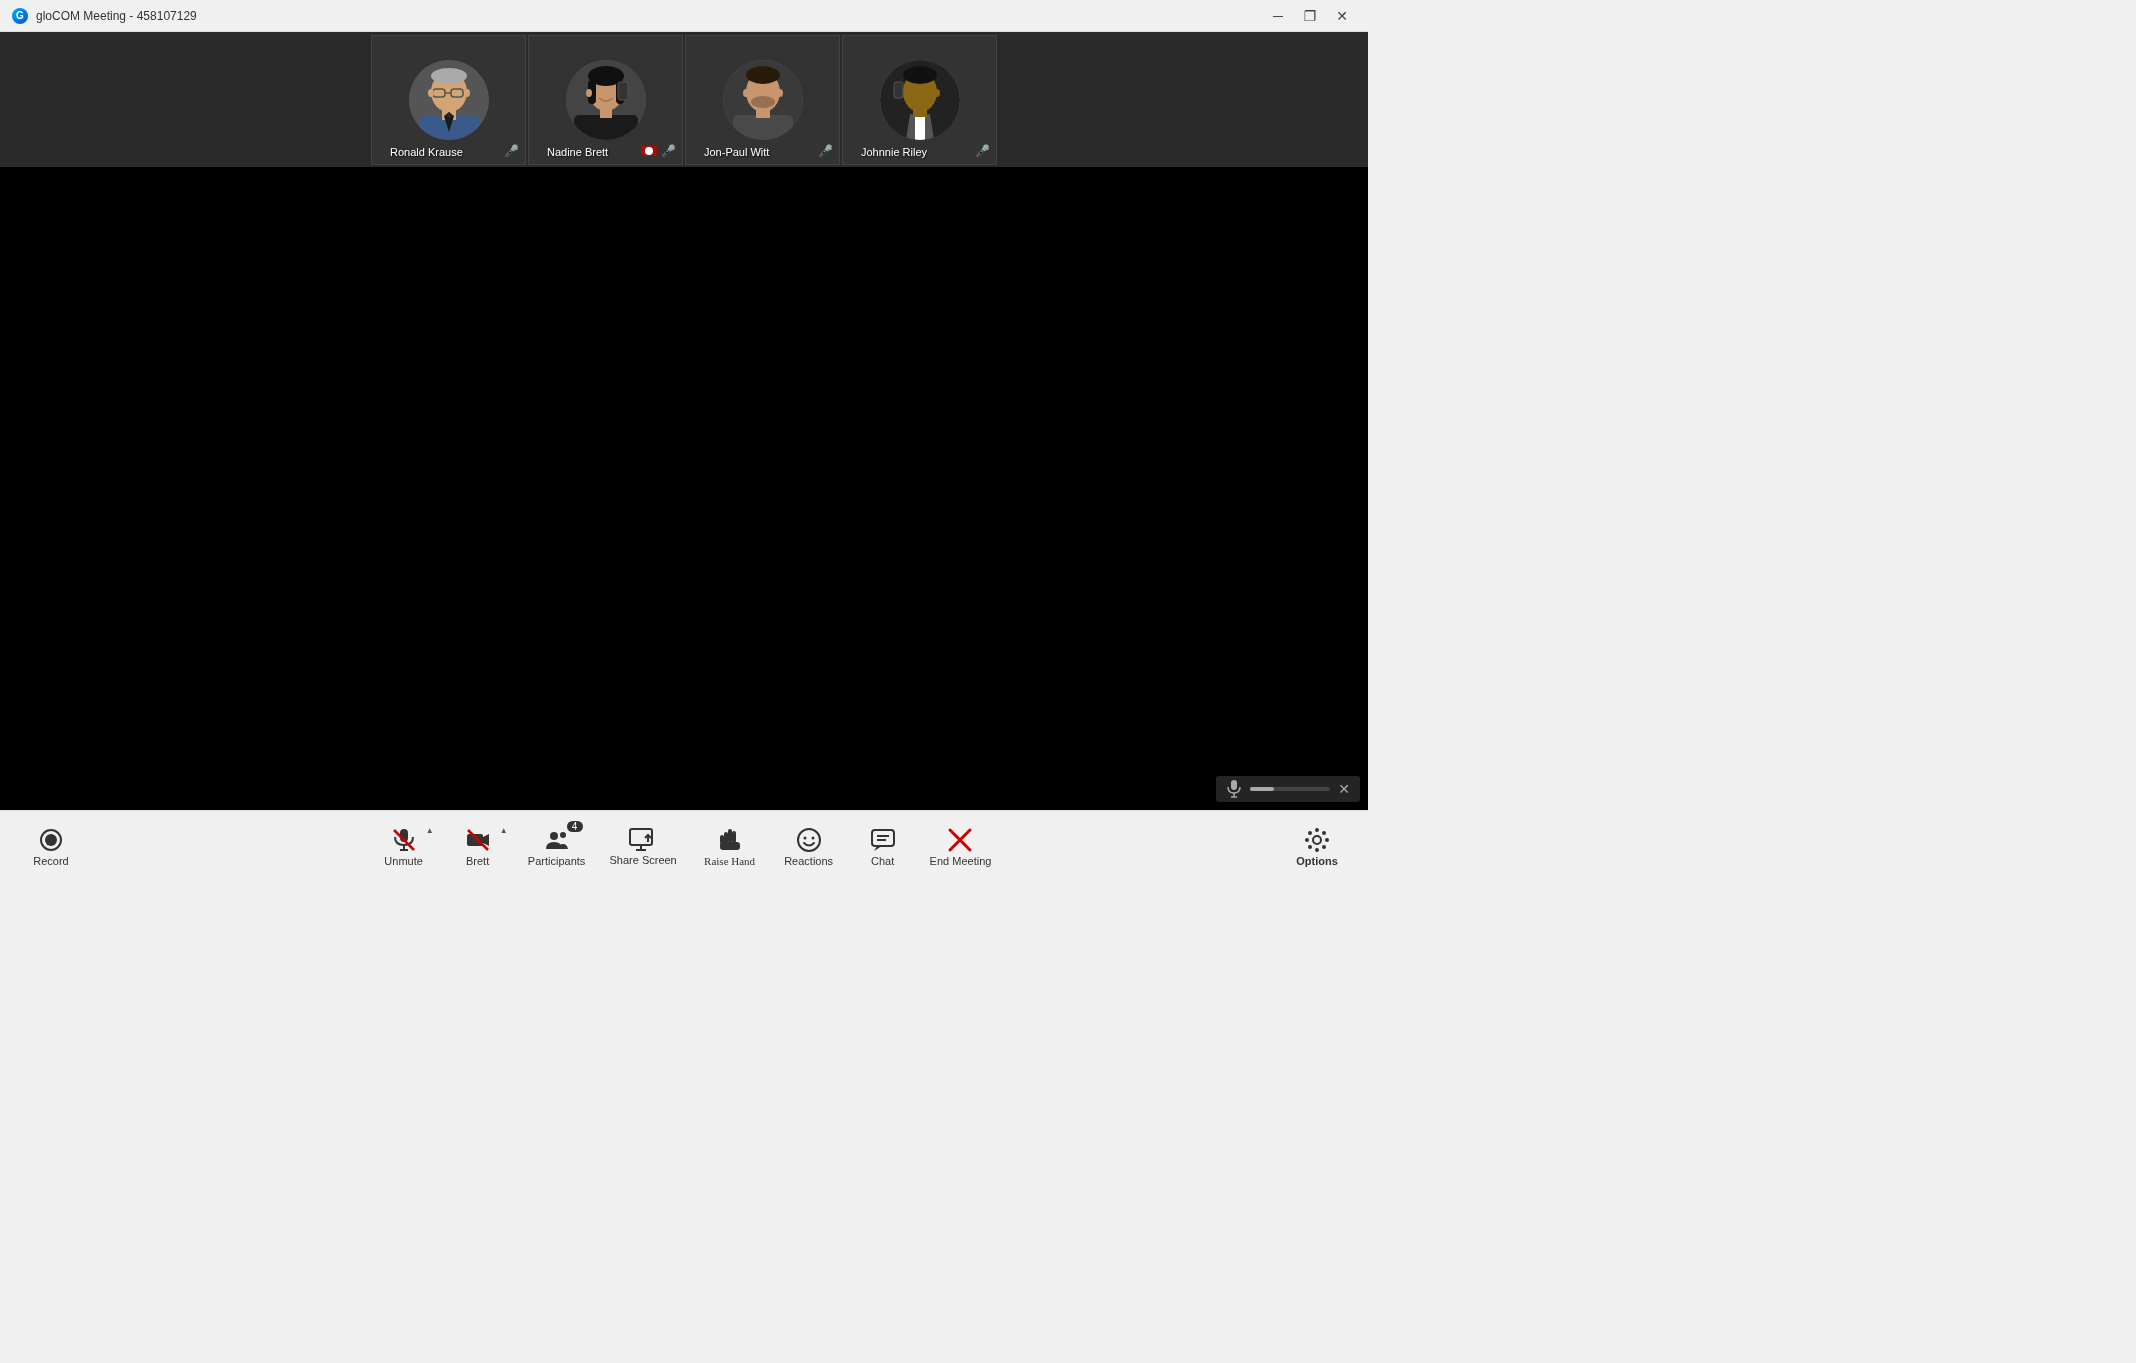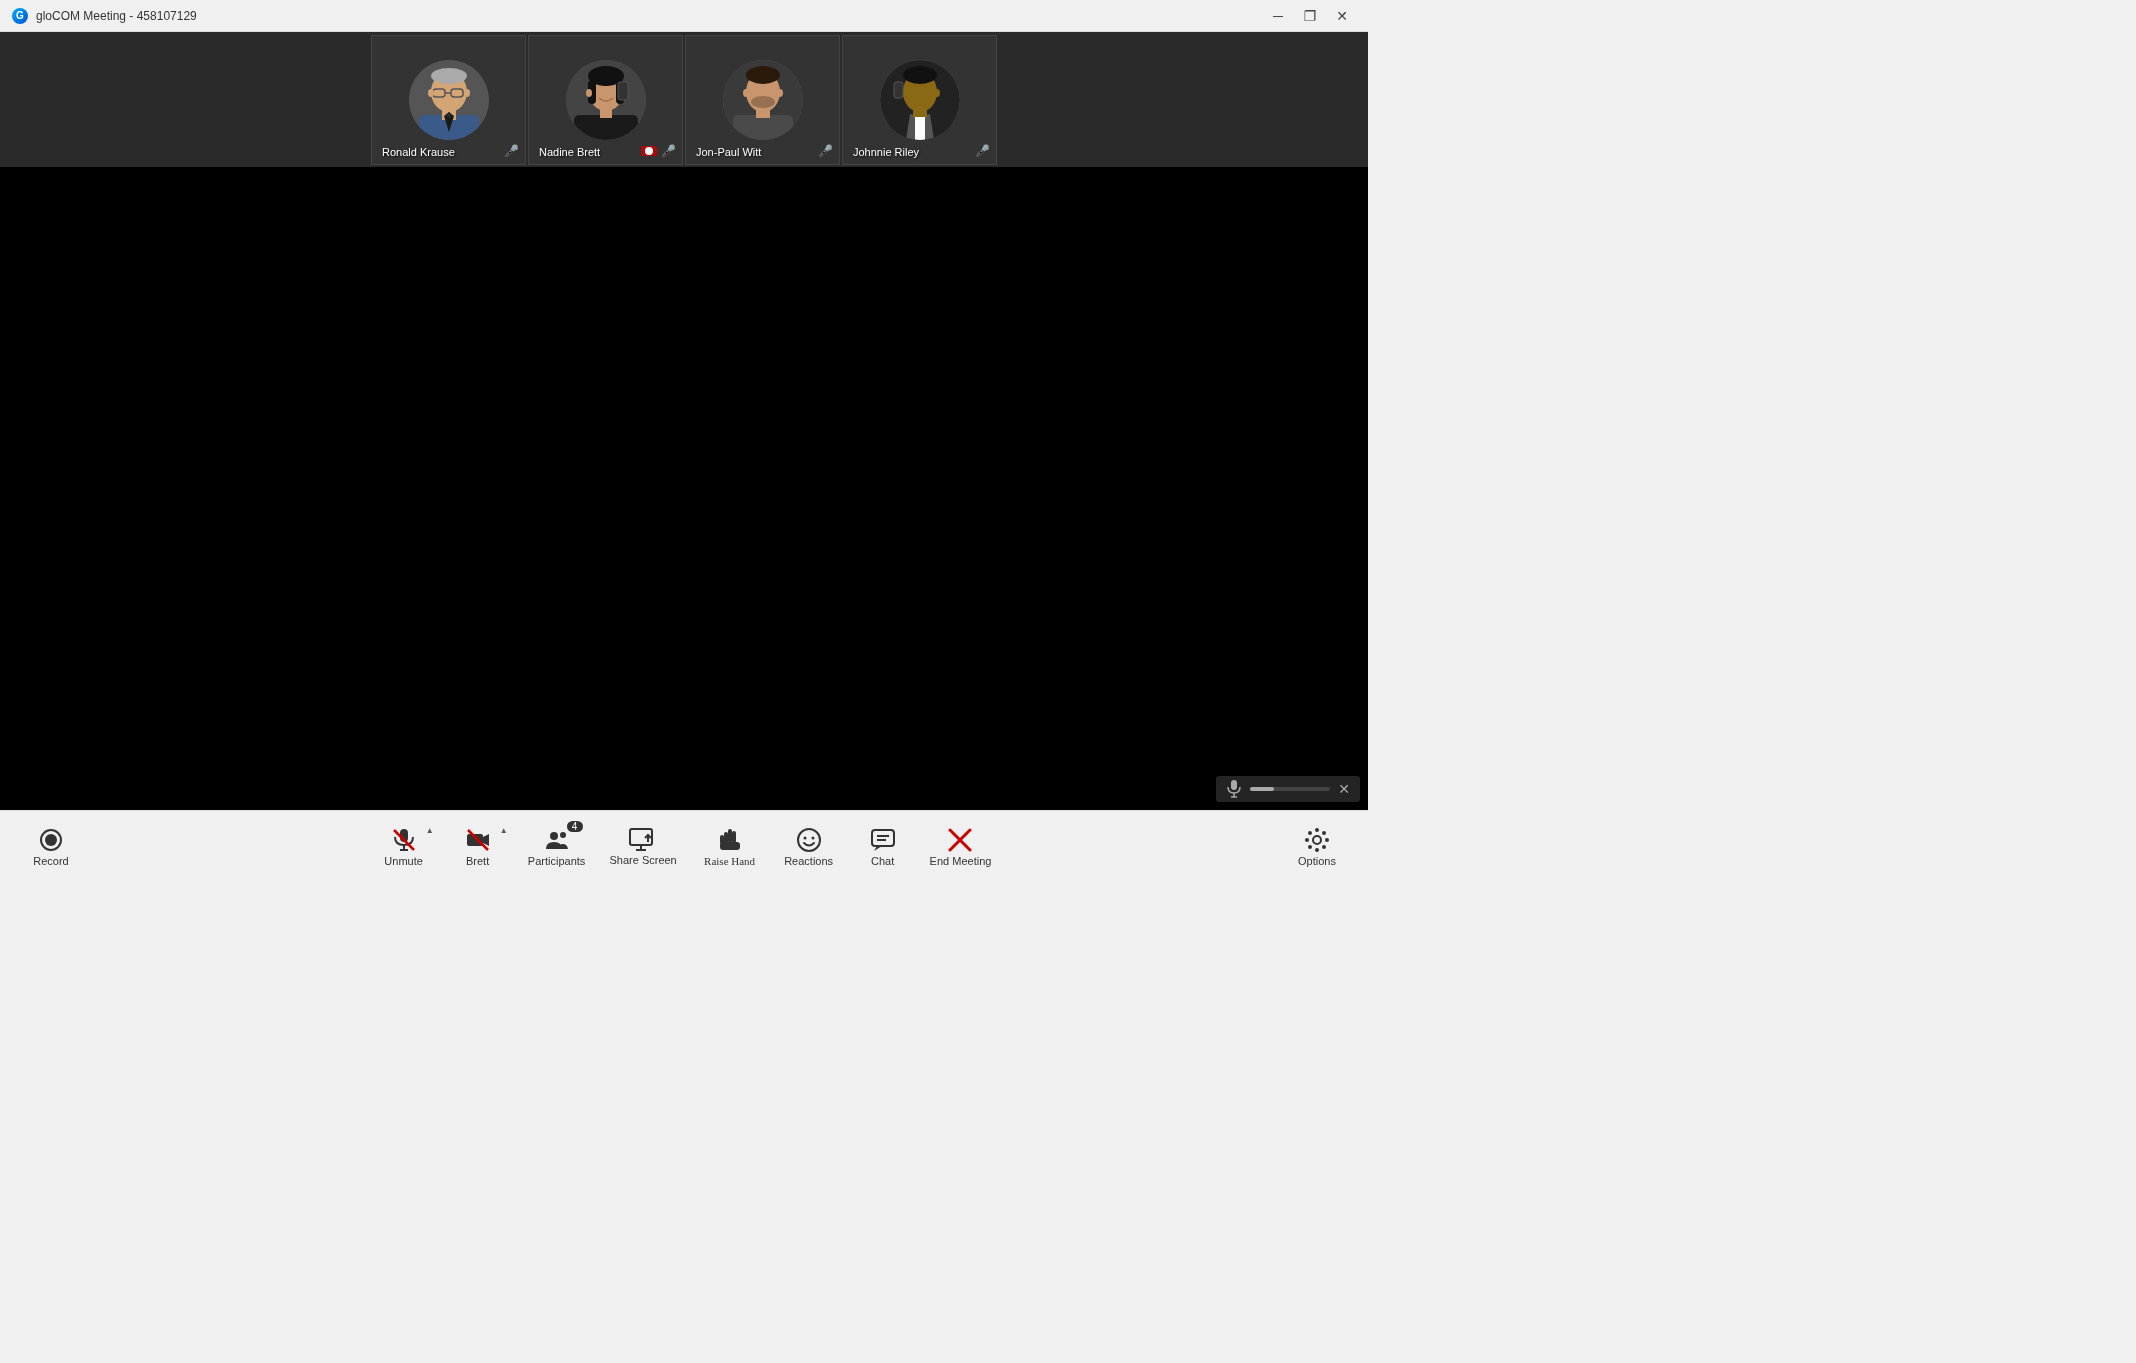--- a/index.html
+++ b/index.html
@@ -102,21 +102,21 @@
       justify-content: center;
       font-size: 28px;
       color: #ccc;
       flex-shrink: 0;
     }
 
     
     .thumbnail-name {
       position: absolute;
       bottom: 6px;
-      left: 10px;
+      left: 18px;
       color: white;
       font-size: 11px;
       text-shadow: 1px 1px 2px rgba(0,0,0,0.8);
     }
     .thumbnail-icons {
       position: absolute;
       bottom: 6px;
       right: 6px;
       display: flex;
       gap: 4px;
@@ -207,20 +207,21 @@
       display: flex;
       align-items: center;
       gap: 4px;
       flex: 1;
       justify-content: center;
     }
 
     .toolbar-right {
       display: flex;
       align-items: center;
+      font-weight: bold;
     }
 
     .tool-btn {
       display: flex;
       flex-direction: column;
       align-items: center;
       justify-content: center;
       min-width: 70px;
       height: 60px;
       cursor: pointer;

